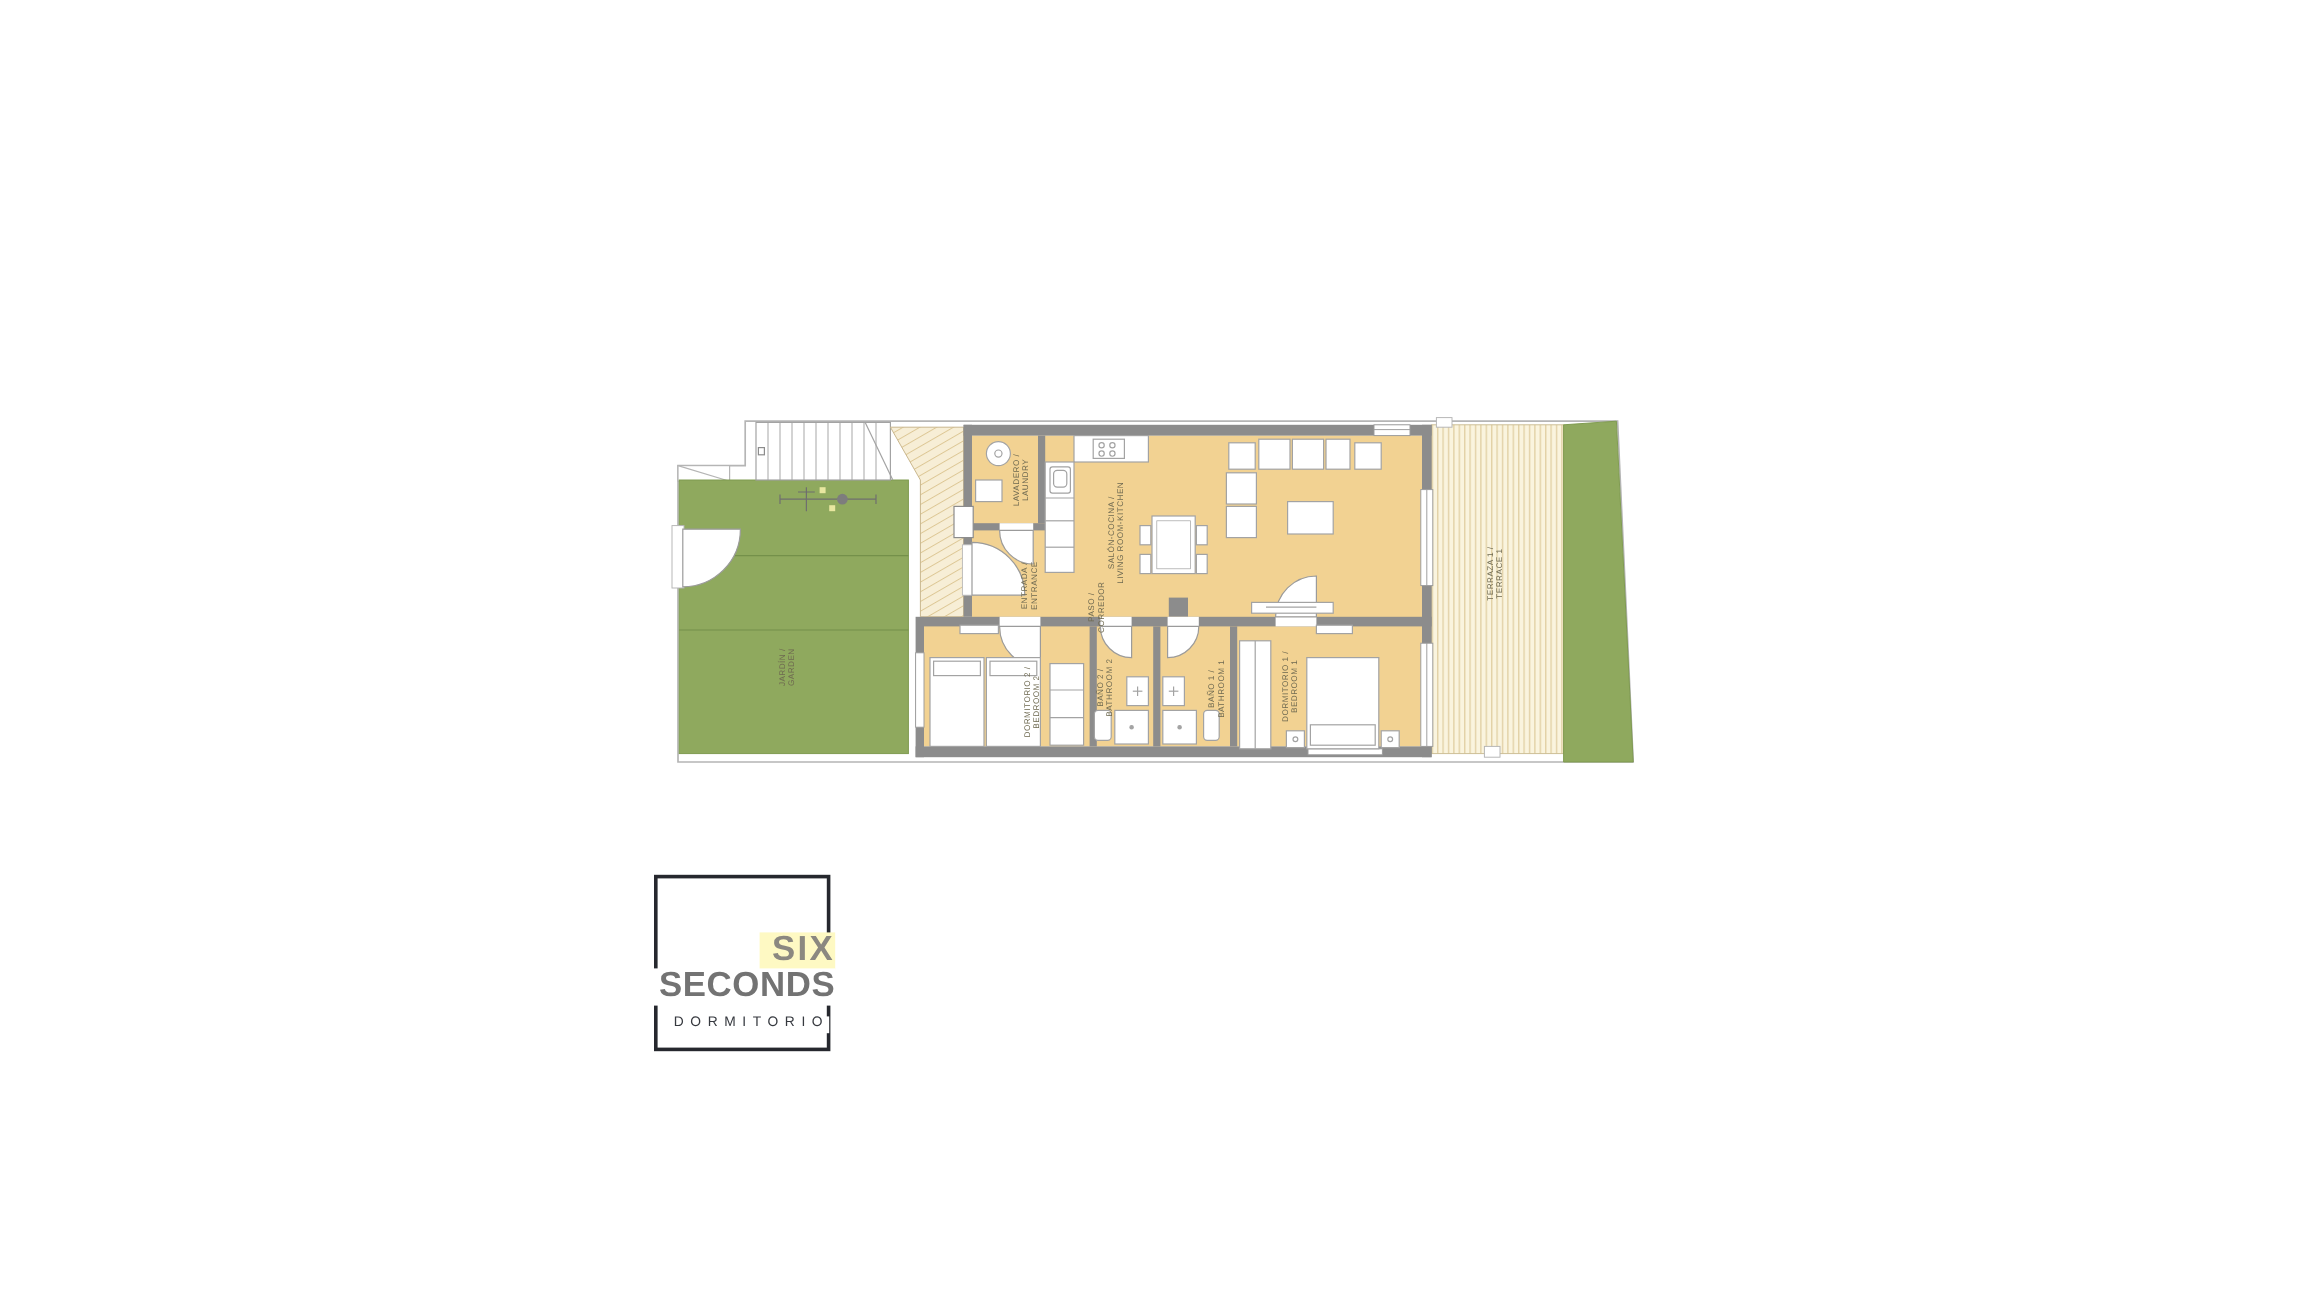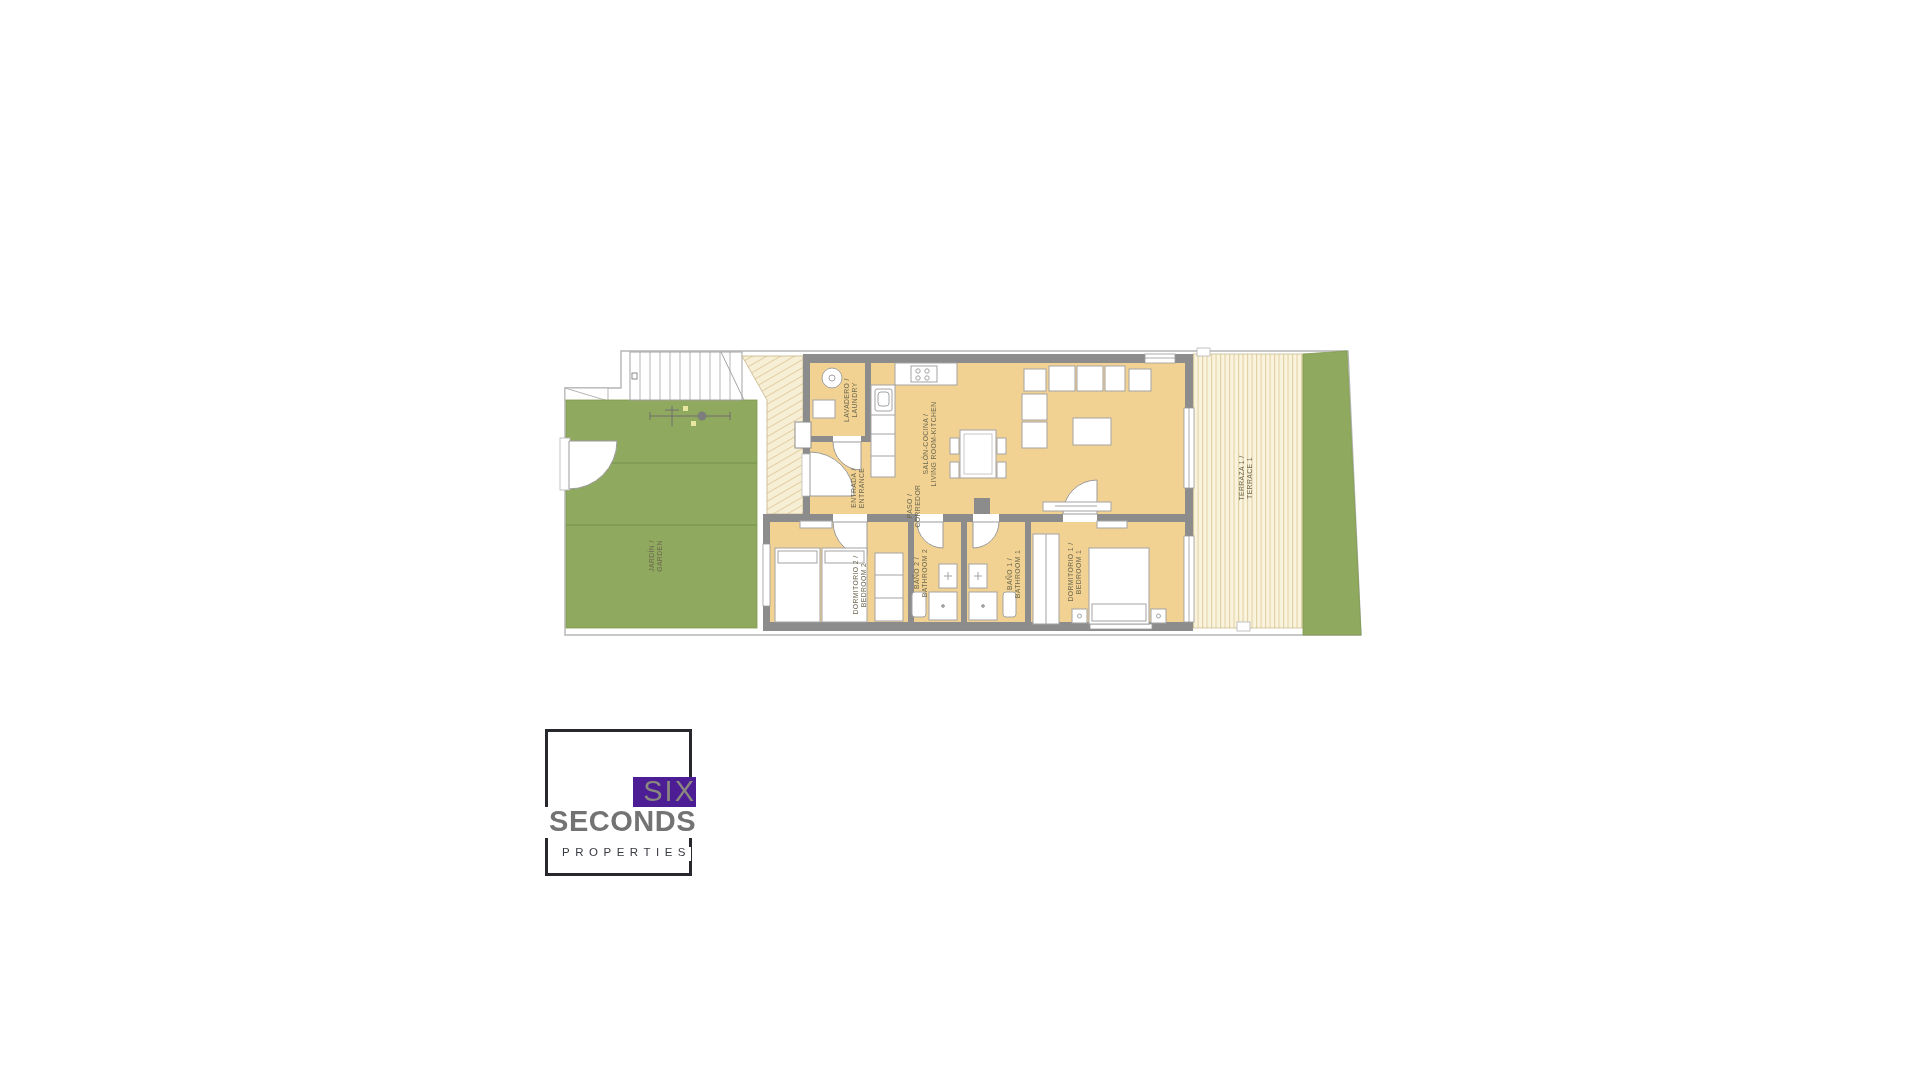--- a/index.html
+++ b/index.html
@@ -3,22 +3,22 @@
 <meta charset="utf-8">
 <style>
   html,body{margin:0;padding:0;background:#ffffff;}
   .page{position:relative;width:1920px;height:1080px;background:#ffffff;overflow:hidden;
         font-family:"Liberation Sans",sans-serif;}
   .plan-wrap{position:absolute;left:545px;top:338px;width:820px;height:310px;}
   svg text{font-family:"Liberation Sans",sans-serif;fill:#6e6950;font-size:6.8px;letter-spacing:0.4px;}
   
   .logo{position:absolute;left:545px;top:729px;width:147px;height:147px;}
   .logo-frame{position:absolute;inset:0;border:3px solid #26282e;}
-  .logo-six{position:absolute;top:48px;right:-4px;background:#4c1d95;padding:0 0 2px 10px;
-            font-size:29px;font-weight:normal;color:#8b8880;letter-spacing:2px;line-height:1;}
+  .logo-six{position:absolute;top:48px;right:-4px;background:#fef9c3;padding:0 0 2px 10px;
+            font-size:29px;font-weight:bold;color:#8b8880;letter-spacing:2px;line-height:1;}
   .logo-seconds{position:absolute;top:78px;right:-4px;background:#fff;padding:0 0 2px 6px;
             font-size:29px;font-weight:bold;color:#737373;letter-spacing:0.5px;line-height:1;}
   .logo-properties{position:absolute;top:118px;right:1px;background:#fff;padding:0 0 2px 6px;
             font-size:11.5px;color:#36393f;letter-spacing:5.5px;line-height:1;}
 </style>
 </head>
 <body>
 
 <div class="page">
 
@@ -260,16 +260,16 @@
         <text x="707" y="140" text-anchor="middle" transform="rotate(-90 707 140)">TERRACE 1</text>
       </g>
     </g>
   </svg>
   </div>
 
   <div class="logo">
     <div class="logo-frame"></div>
     <div class="logo-six">SIX</div>
     <div class="logo-seconds">SECONDS</div>
-    <div class="logo-properties">PROPERTIES</div>
+    <div class="logo-properties">DORMITORIO</div>
   </div>
 
 </div>
 
 </body></html>

